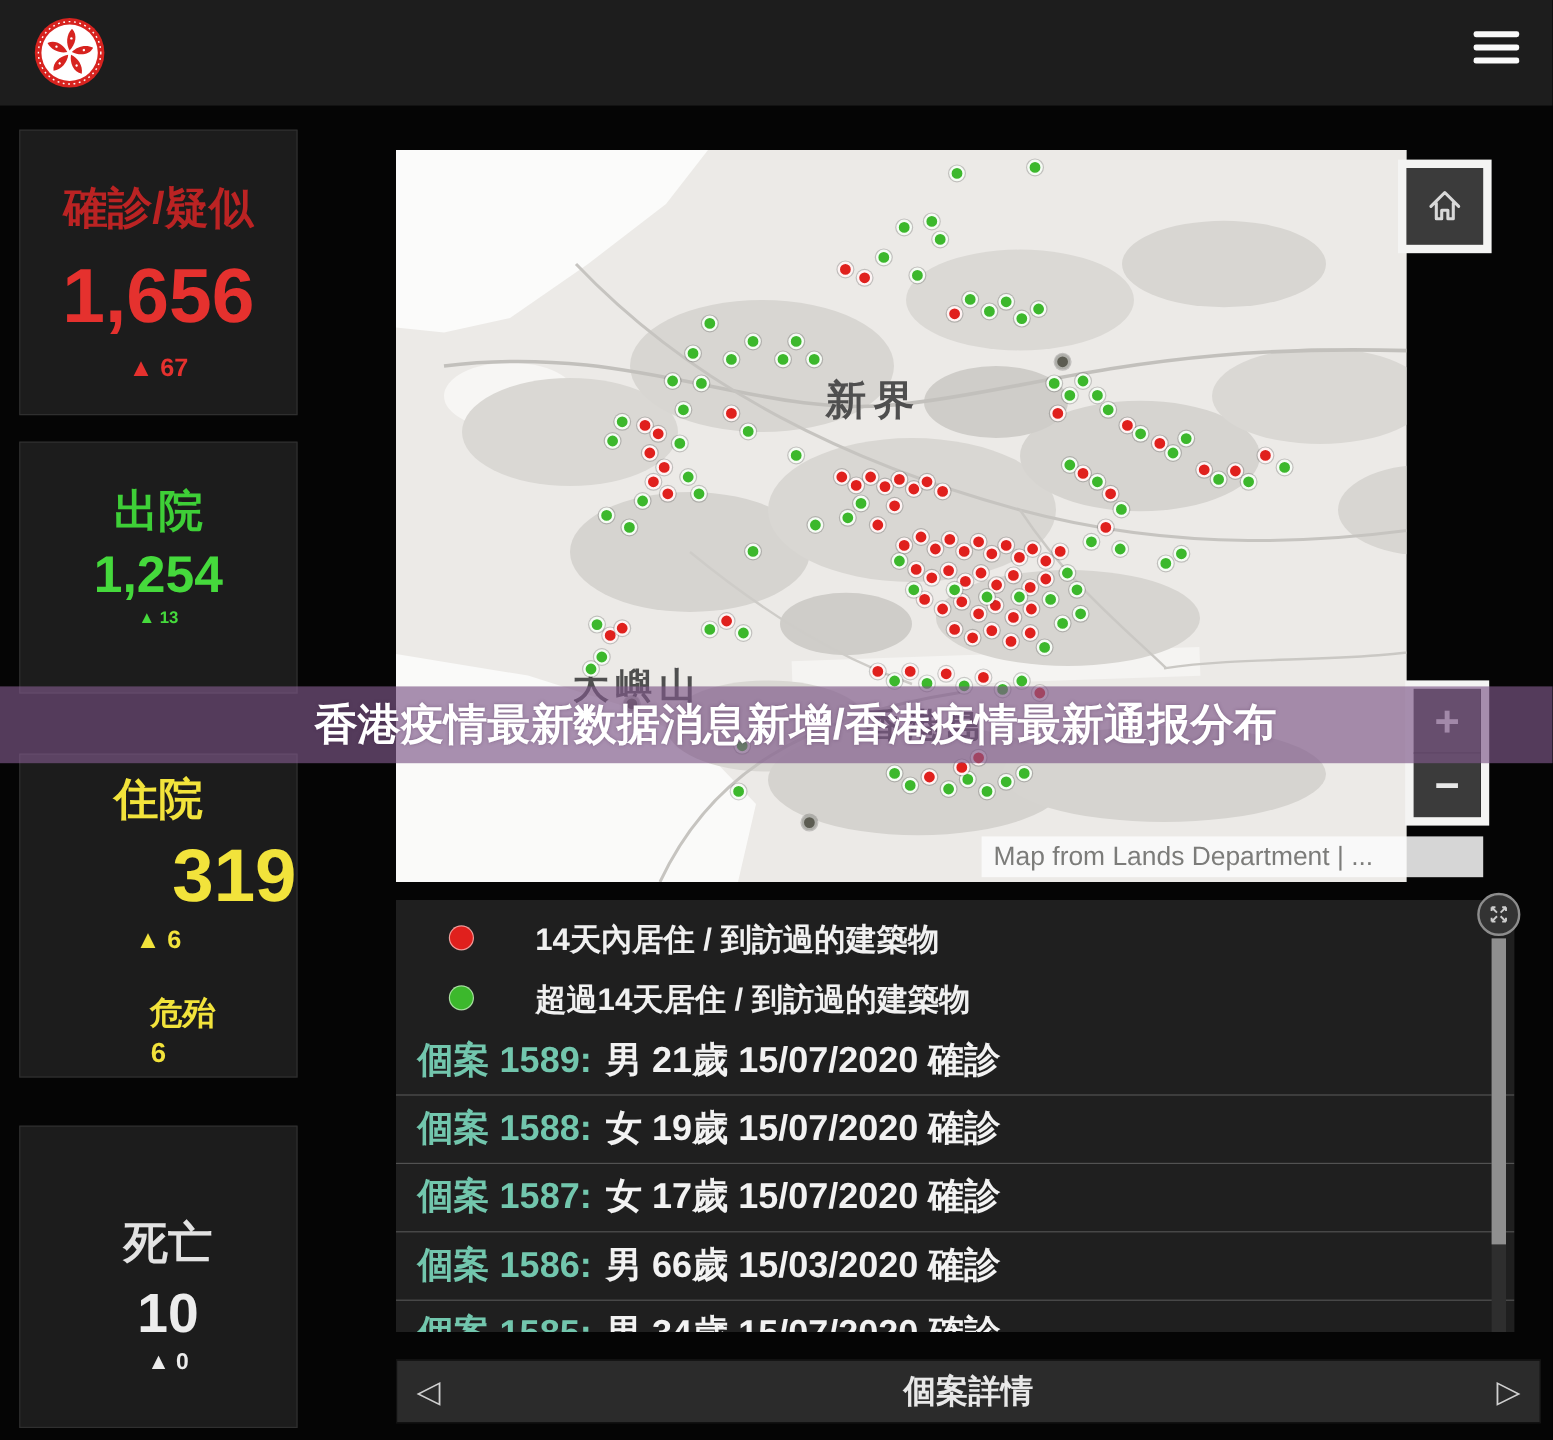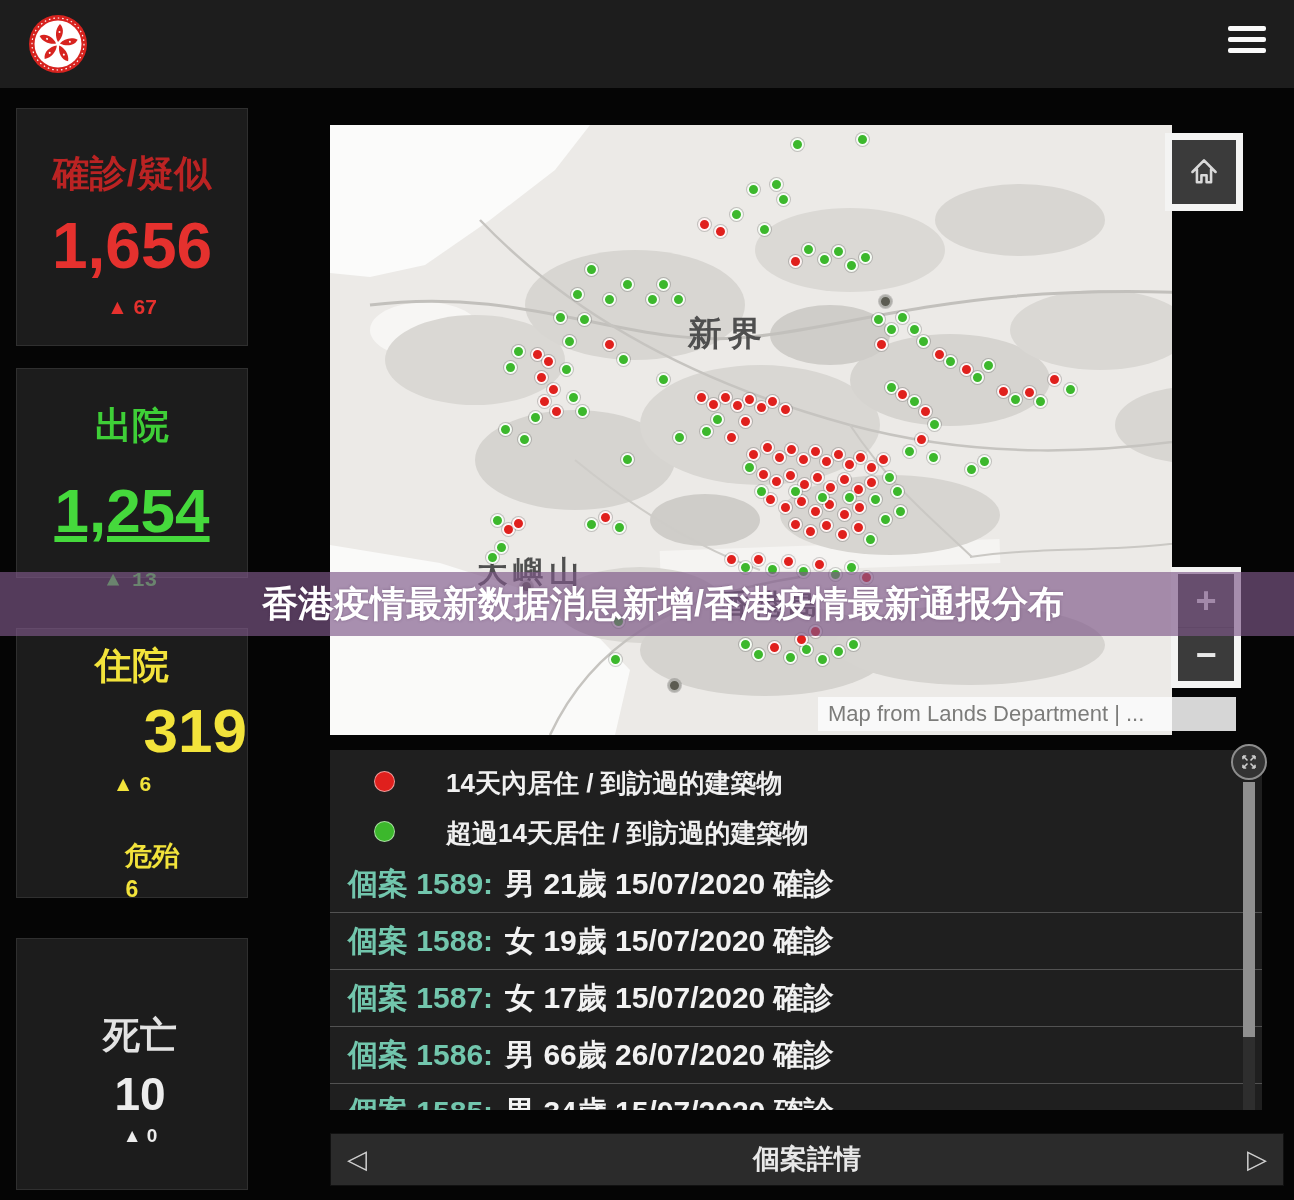--- a/index.html
+++ b/index.html
@@ -22,26 +22,26 @@
   .stat-delta{font-weight:bold;color:var(--c);}
   .stat-extra-label,.stat-extra-value{font-weight:bold;color:var(--c);}
   #card-0{top:108px;height:238px;}
   #card-1{top:368px;height:210px;}
   #card-2{top:628px;height:270px;}
   #card-3{top:938px;height:252px;padding-left:16px;}
   #card-0 .stat-label{margin-top:40px;font-size:37px;}
   #card-0 .stat-value{margin-top:10px;font-size:64px;}
   #card-0 .stat-delta{margin-top:12px;font-size:21px;}
   #card-1 .stat-label{margin-top:32px;font-size:37px;}
-  #card-1 .stat-value{margin-top:24px;font-size:62px;text-decoration:underline;}
-  #card-1 .stat-delta{margin-top:23px;font-size:21px;font-family:Liberation Mono, monospace;}
+  #card-1 .stat-value{margin-top:4px;font-size:43px;}
+  #card-1 .stat-delta{margin-top:2px;font-size:14px;}
   #card-2 .stat-label{margin-top:12px;font-size:37px;}
   #card-2 .stat-value{margin-top:4px;font-size:62px;text-align:right;}
   #card-2 .stat-delta{margin-top:6px;font-size:21px;}
-  #card-2 .stat-extra-label{margin-top:42px;font-size:27px;padding-left:40px;}
+  #card-2 .stat-extra-label{margin-top:30px;font-size:27px;padding-left:40px;}
   #card-2 .stat-extra-value{margin-top:2px;font-size:23px;}
   #card-3 .stat-label{margin-top:72px;font-size:37px;}
   #card-3 .stat-value{margin-top:6px;font-size:46px;}
   #card-3 .stat-delta{margin-top:4px;font-size:19px;}
 
   
   .map{position:absolute;left:330px;top:125px;width:842px;height:610px;background:#eceae7;overflow:hidden;}
   .map svg.terrain{position:absolute;left:0;top:0;}
   .map-label{position:absolute;color:#4f4f4f;font-weight:bold;letter-spacing:6px;z-index:2;}
   .dot{position:absolute;width:13px;height:13px;margin-left:-7px;margin-top:-7px;border-radius:50%;
@@ -382,21 +382,21 @@
         </div>
         <div class="legend-row">
           <div class="legend-dot" style="background: rgb(60, 184, 44);"></div>
           <div class="legend-text">超過14天居住 / 到訪過的建築物</div>
         </div>
       </div>
     <div class="case-rows" id="case-rows">
         <div class="case-row"><span class="case-num">個案 1589:</span><span class="case-detail">男  21歲  15/07/2020 確診</span></div>
         <div class="case-row"><span class="case-num">個案 1588:</span><span class="case-detail">女  19歲  15/07/2020 確診</span></div>
         <div class="case-row"><span class="case-num">個案 1587:</span><span class="case-detail">女  17歲  15/07/2020 確診</span></div>
-        <div class="case-row"><span class="case-num">個案 1586:</span><span class="case-detail">男  66歲  26/07/2020 確診</span></div>
+        <div class="case-row"><span class="case-num">個案 1586:</span><span class="case-detail">男  66歲  15/03/2020 確診</span></div>
         <div class="case-row"><span class="case-num">個案 1585:</span><span class="case-detail">男  34歲  15/07/2020 確診</span></div>
       </div>
   </div>
 
   <div class="expand-btn">
     <svg width="22" height="22" viewBox="0 0 22 22">
       <g stroke="#cccccc" stroke-width="1.6" fill="#cccccc">
         <path d="M9.5,9.5 L5,5 M5,5 L5,8.2 M5,5 L8.2,5"></path>
         <path d="M12.5,9.5 L17,5 M17,5 L17,8.2 M17,5 L13.8,5"></path>
         <path d="M9.5,12.5 L5,17 M5,17 L5,13.8 M5,17 L8.2,17"></path>

